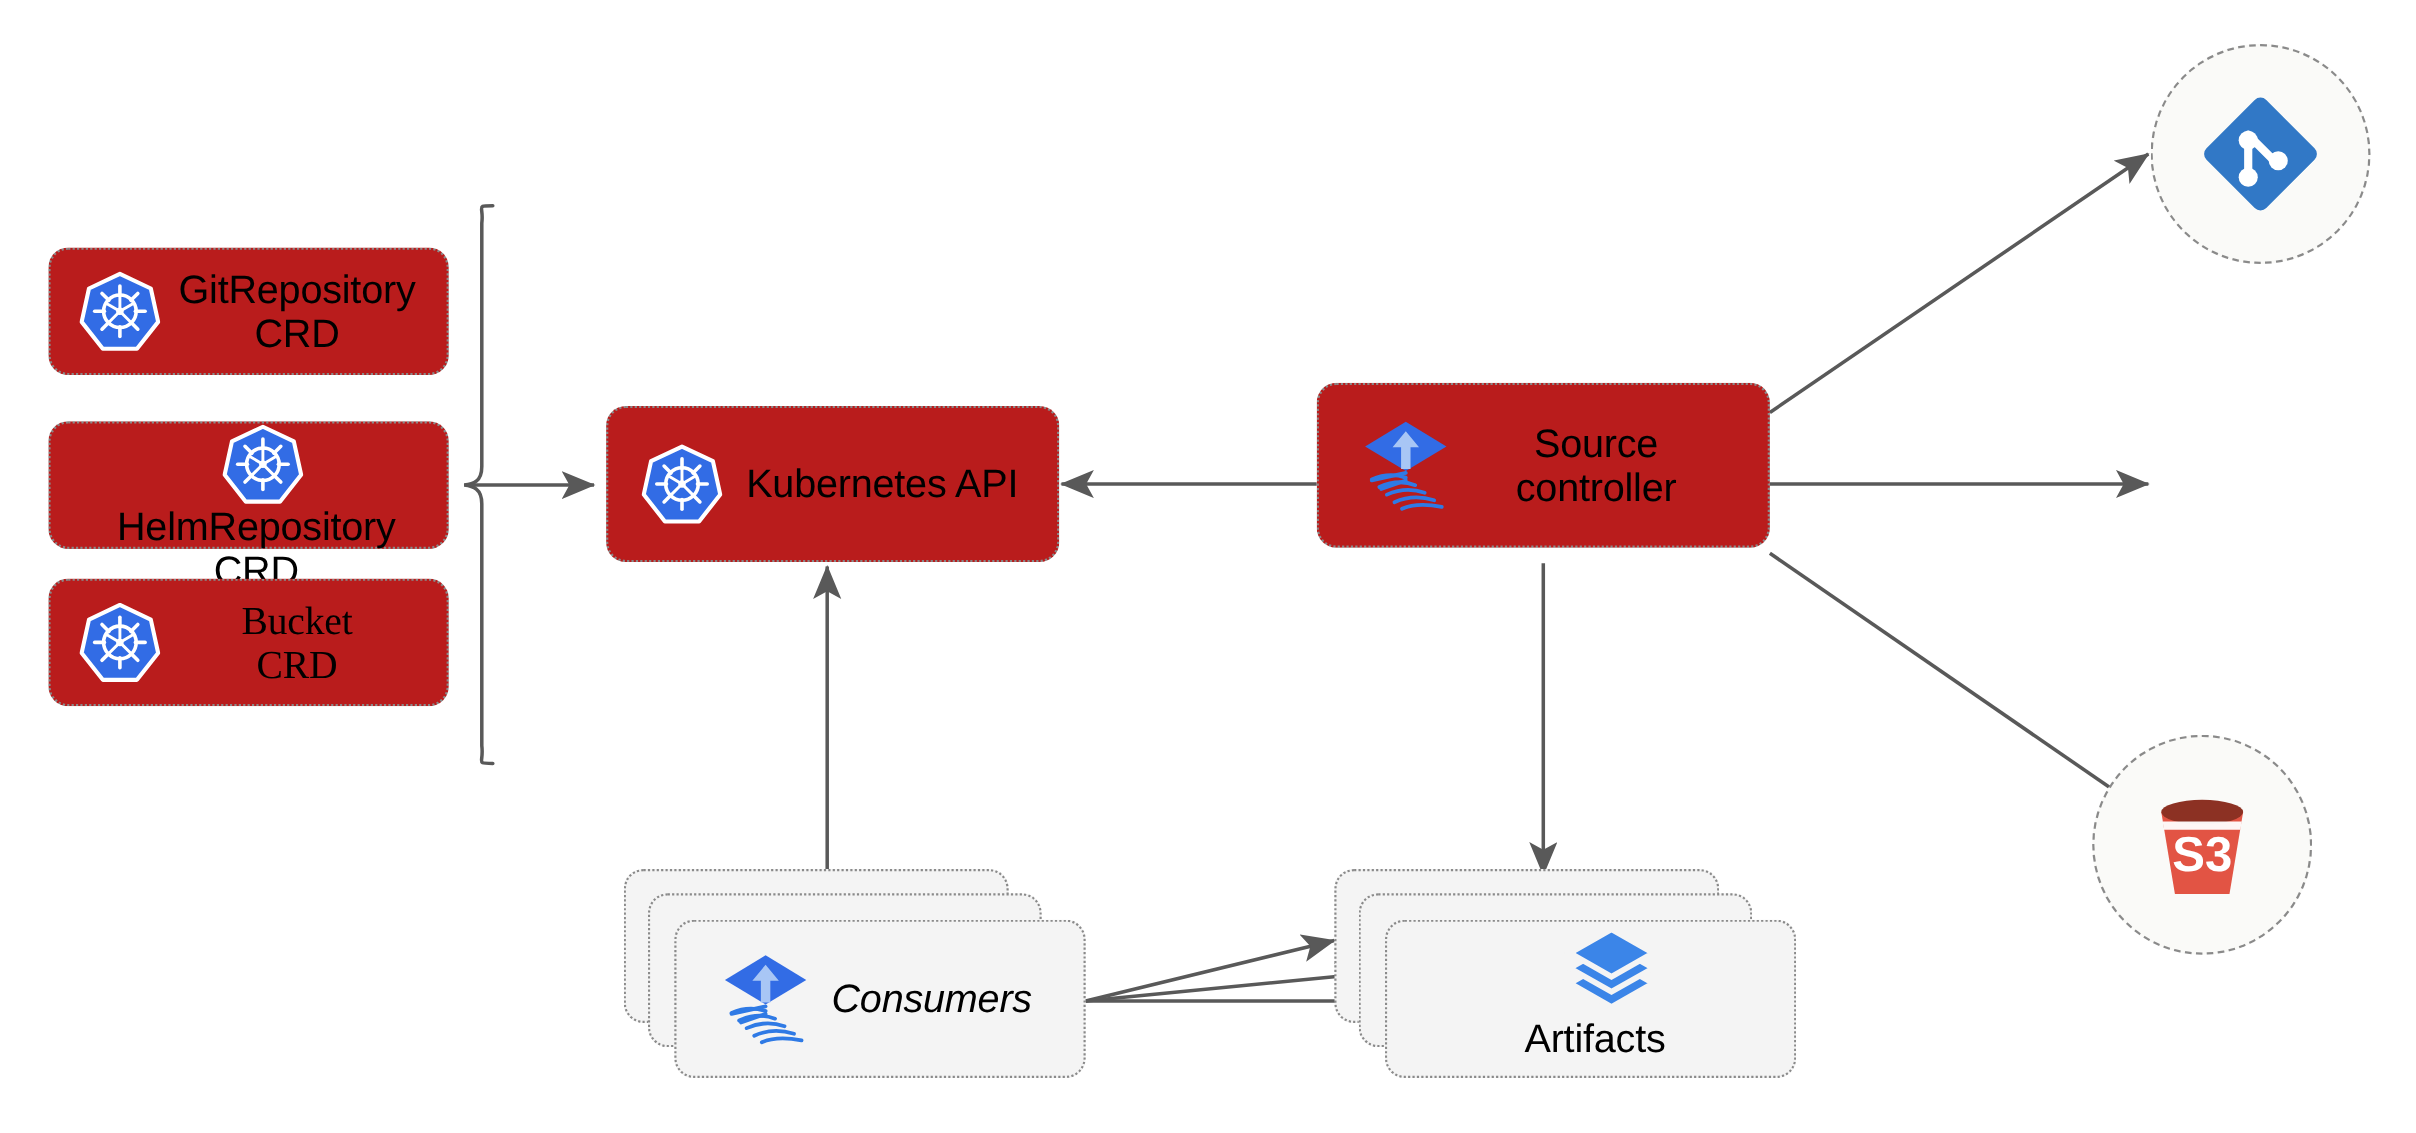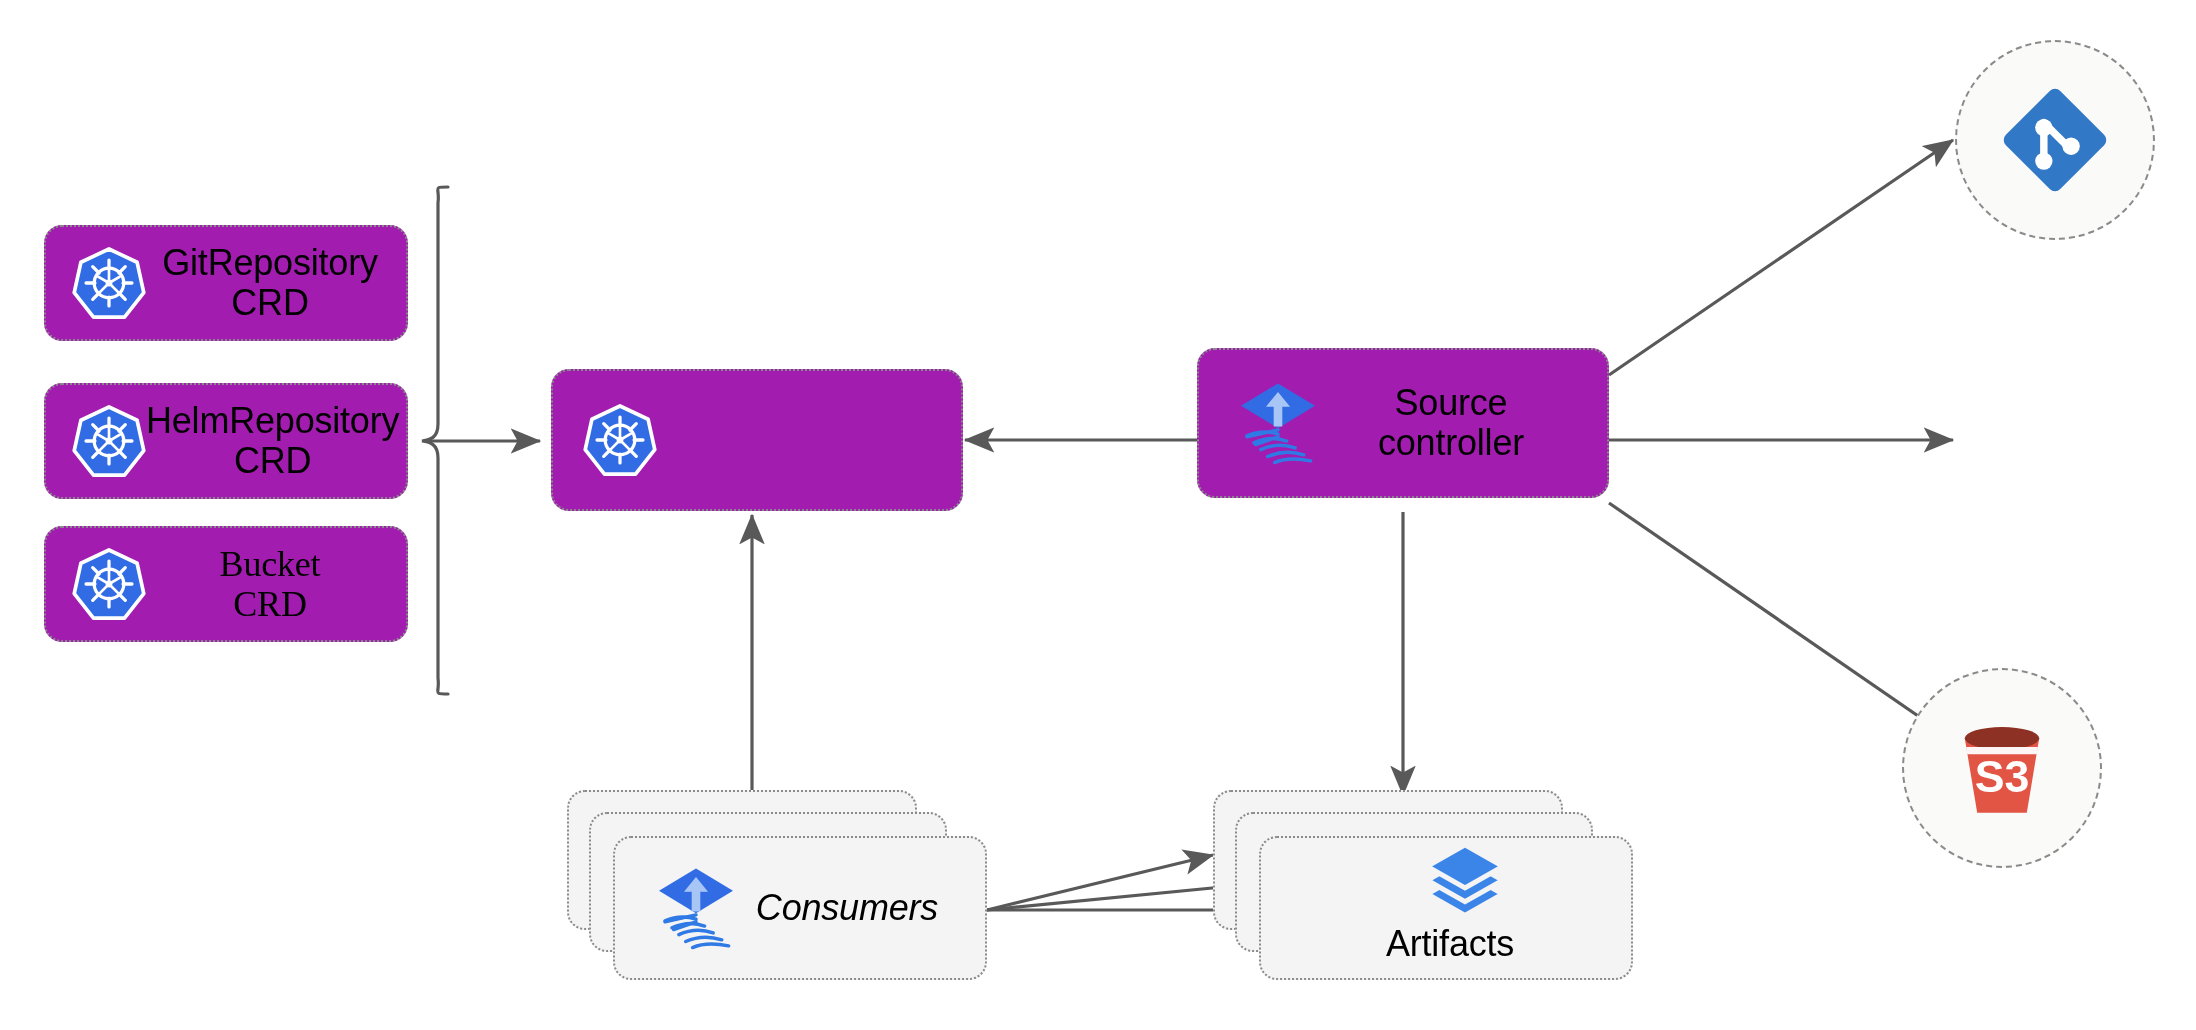--- a/index.html
+++ b/index.html
@@ -24,21 +24,21 @@
   .svg-layer {
     position: absolute;
     left: 0; top: 0;
     width: 2196px;
     height: 1030px;
     pointer-events: none;
   }
   
   .node {
     position: absolute;
-    background: #a21caf;
+    background: #b91c1c;
     border: 2px dotted #8a8a8a;
     border-radius: 18px;
     box-sizing: border-box;
     display: flex;
     flex-direction: row;
     align-items: center;
   }
   .node-label {
     color: #000000;
     font-size: 36px;
@@ -179,21 +179,21 @@
           <line x1="50" y1="50" x2="36" y2="64"></line>
           <line x1="50" y1="50" x2="33" y2="40"></line>
         </g>
         <circle cx="50" cy="50" r="4.6" fill="#ffffff"></circle>
       </svg>
     </span>
     <span class="node-label">GitRepository
 CRD</span>
   </div>
 
-  <div class="node crd-box" style="left:44px; top:383px;">
+  <div class="node crd-box" style="left:44px; top:383px;flex-direction:column;">
     <span class="icon-k8s-wrap">
       <svg viewBox="0 0 100 100" xmlns="http://www.w3.org/2000/svg">
         <polygon points="50,4 88,22 97,63 71,96 29,96 3,63 12,22" fill="#326ce5" stroke="#ffffff" stroke-width="5" stroke-linejoin="round"></polygon>
         <g fill="none" stroke="#ffffff" stroke-width="4.4" stroke-linecap="round">
           <circle cx="50" cy="50" r="20"></circle>
           <line x1="50" y1="19" x2="50" y2="31"></line>
           <line x1="50" y1="69" x2="50" y2="81"></line>
           <line x1="19" y1="50" x2="31" y2="50"></line>
           <line x1="69" y1="50" x2="81" y2="50"></line>
           <line x1="28" y1="28" x2="36.5" y2="36.5"></line>
@@ -262,20 +262,21 @@
         <g fill="none" stroke="#ffffff" stroke-width="3.6" stroke-linecap="round">
           <line x1="50" y1="50" x2="50" y2="30"></line>
           <line x1="50" y1="50" x2="67" y2="40"></line>
           <line x1="50" y1="50" x2="64" y2="64"></line>
           <line x1="50" y1="50" x2="36" y2="64"></line>
           <line x1="50" y1="50" x2="33" y2="40"></line>
         </g>
         <circle cx="50" cy="50" r="4.6" fill="#ffffff"></circle>
       </svg>
     </span>
+    <span class="node-label" style="flex:1; padding-right:14px;">Kubernetes API</span>
   </div>
 
   <div class="node" style="left:1197px; top:348px; width:412px; height:150px; padding-left:36px;">
     <span class="icon-flux-wrap">
       <svg viewBox="0 0 100 100" xmlns="http://www.w3.org/2000/svg">
         <polygon points="50,4 93,30 50,56 7,30" fill="#326ce5"></polygon>
         <path d="M50 14 L64 31 L55 31 L55 54 L45 54 L45 31 L36 31 Z" fill="#a8c6f5"></path>
         <g fill="none" stroke="#2f7ae5" stroke-width="4" stroke-linecap="round">
           <path d="M14 65 Q32 57, 50 63"></path>
           <path d="M22 73 Q42 64, 60 71"></path>

